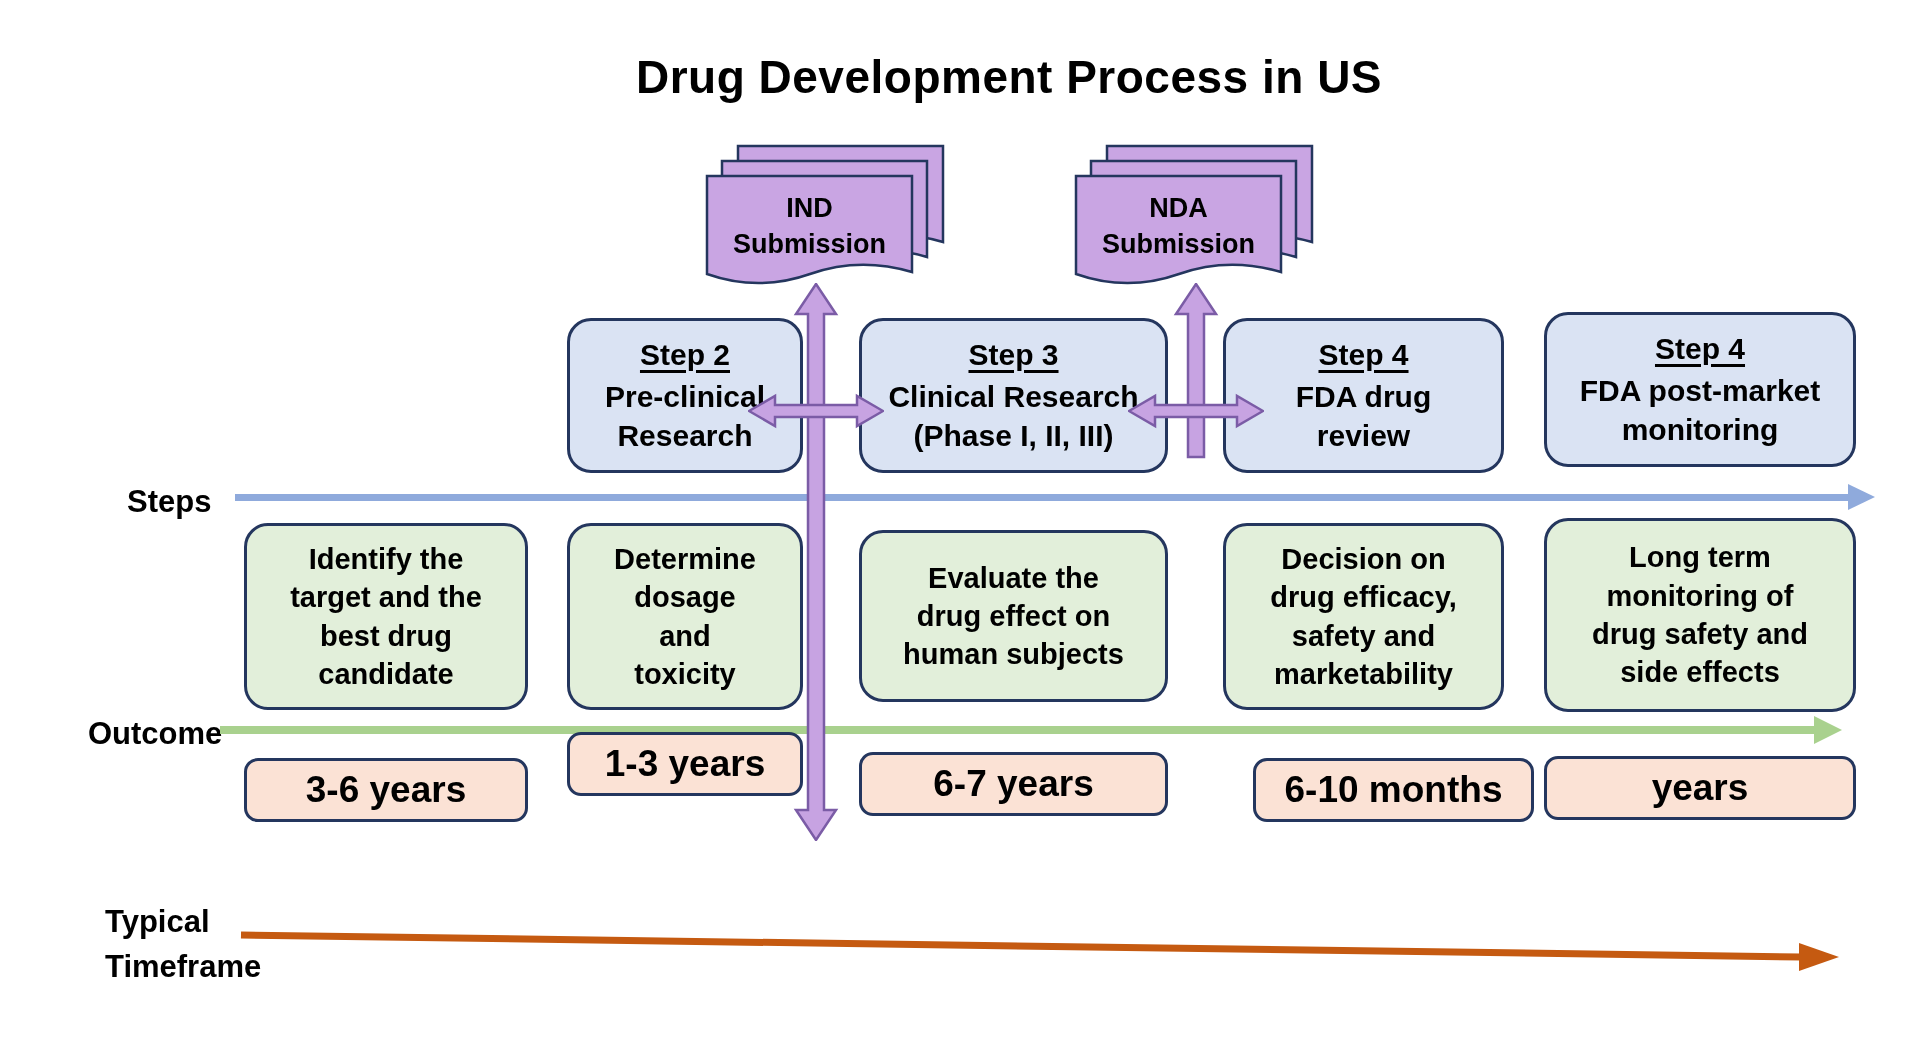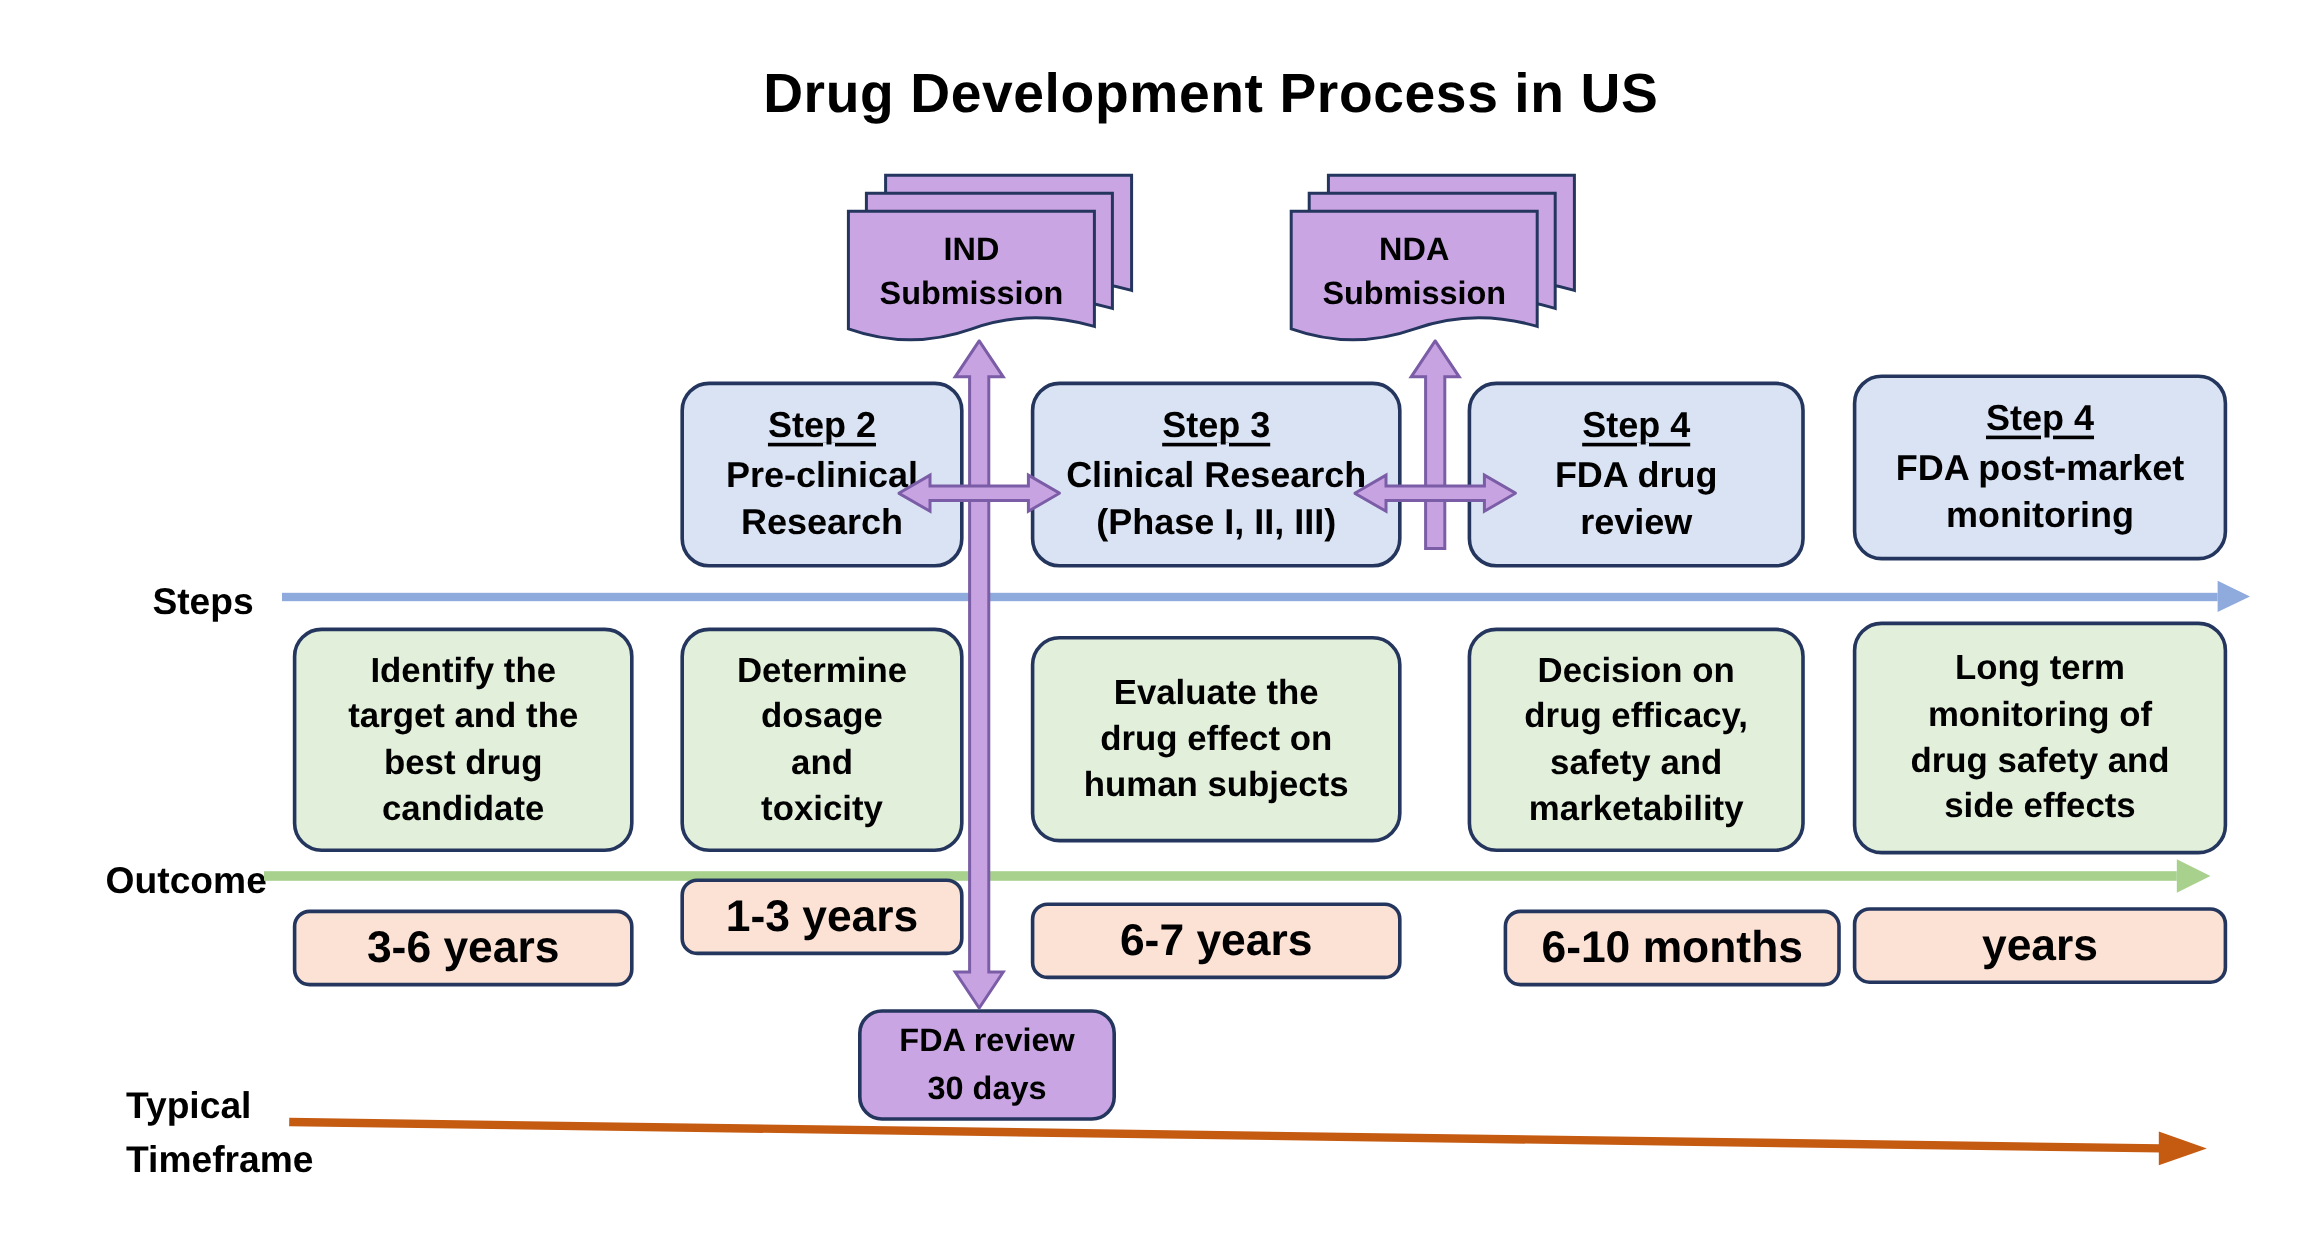--- a/index.html
+++ b/index.html
@@ -112,22 +112,20 @@
   <div class="axis-label" style="left:88px;top:712px">Outcome</div>
   <div class="hline" style="left:220px;top:726px;width:1594px;height:8px;background:#a9d18e"></div>
   <div class="arrowhead" style="left:1814px;top:716px;border-top:14px solid transparent;border-bottom:14px solid transparent;border-left:28px solid #a9d18e"></div>
 
   <div class="box time-box" style="left:244px;top:758px;width:284px;height:64px;z-index:2">3-6 years</div>
   <div class="box time-box" style="left:567px;top:732px;width:236px;height:64px;z-index:2">1-3 years</div>
   <div class="box time-box" style="left:859px;top:752px;width:309px;height:64px;z-index:2">6-7 years</div>
   <div class="box time-box" style="left:1253px;top:758px;width:281px;height:64px;z-index:2">6-10 months</div>
   <div class="box time-box" style="left:1544px;top:756px;width:312px;height:64px;z-index:2">years</div>
 
-  <div class="box fda-box" style="left:715px;top:841px;width:215px;height:93px;z-index:2">FDA review
-30 days</div>
 
   <svg style="left:788px;top:283px;z-index:5" width="56" height="558">
     <polygon class="parrow" points="28,1 48,31 36,31 36,527 48,527 28,557 8,527 20,527 20,31 8,31"></polygon>
   </svg>
 
   <svg style="left:748px;top:393px;z-index:5" width="136" height="36">
     <polygon class="parrow" points="1,18 27,3 27,12 109,12 109,3 135,18 109,33 109,24 27,24 27,33"></polygon>
   </svg>
 
   <svg style="left:1168px;top:283px;z-index:5" width="56" height="176">

